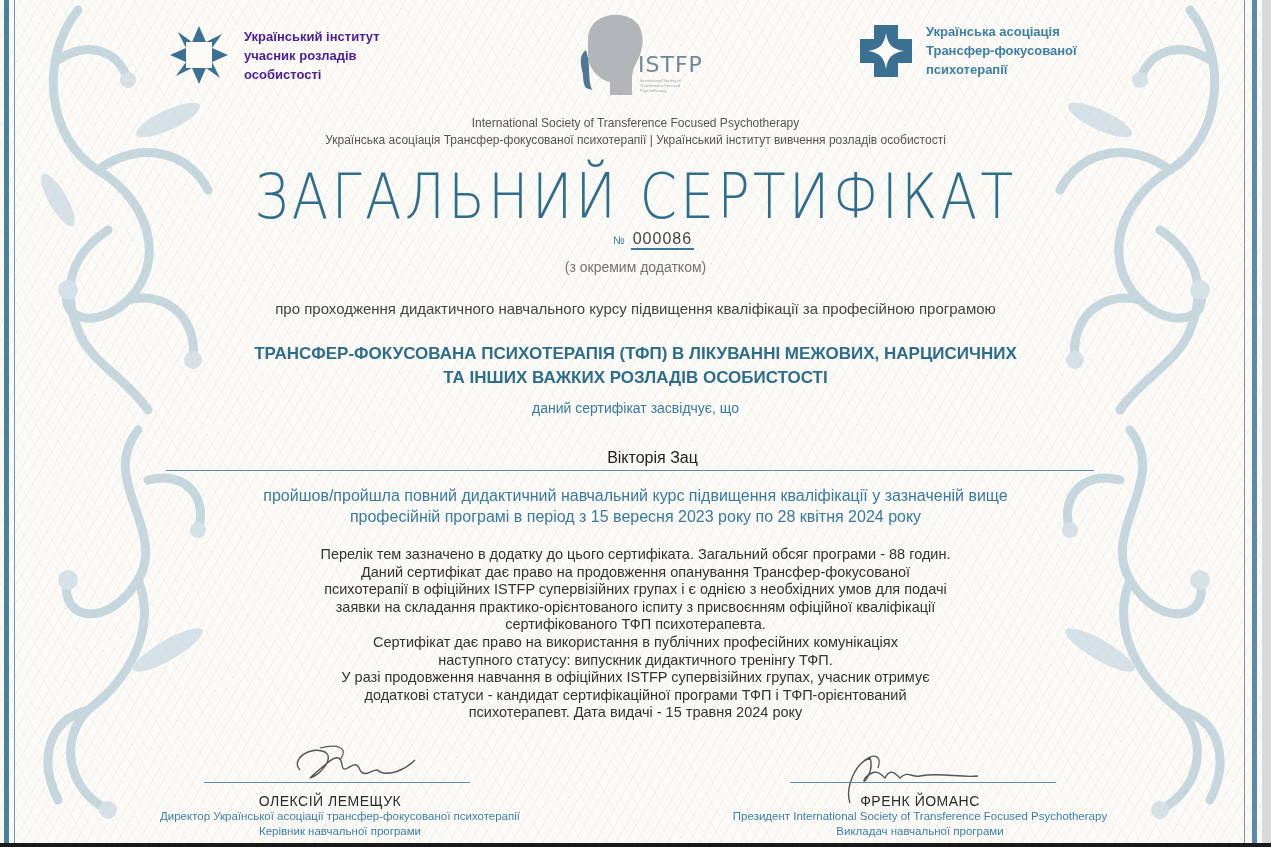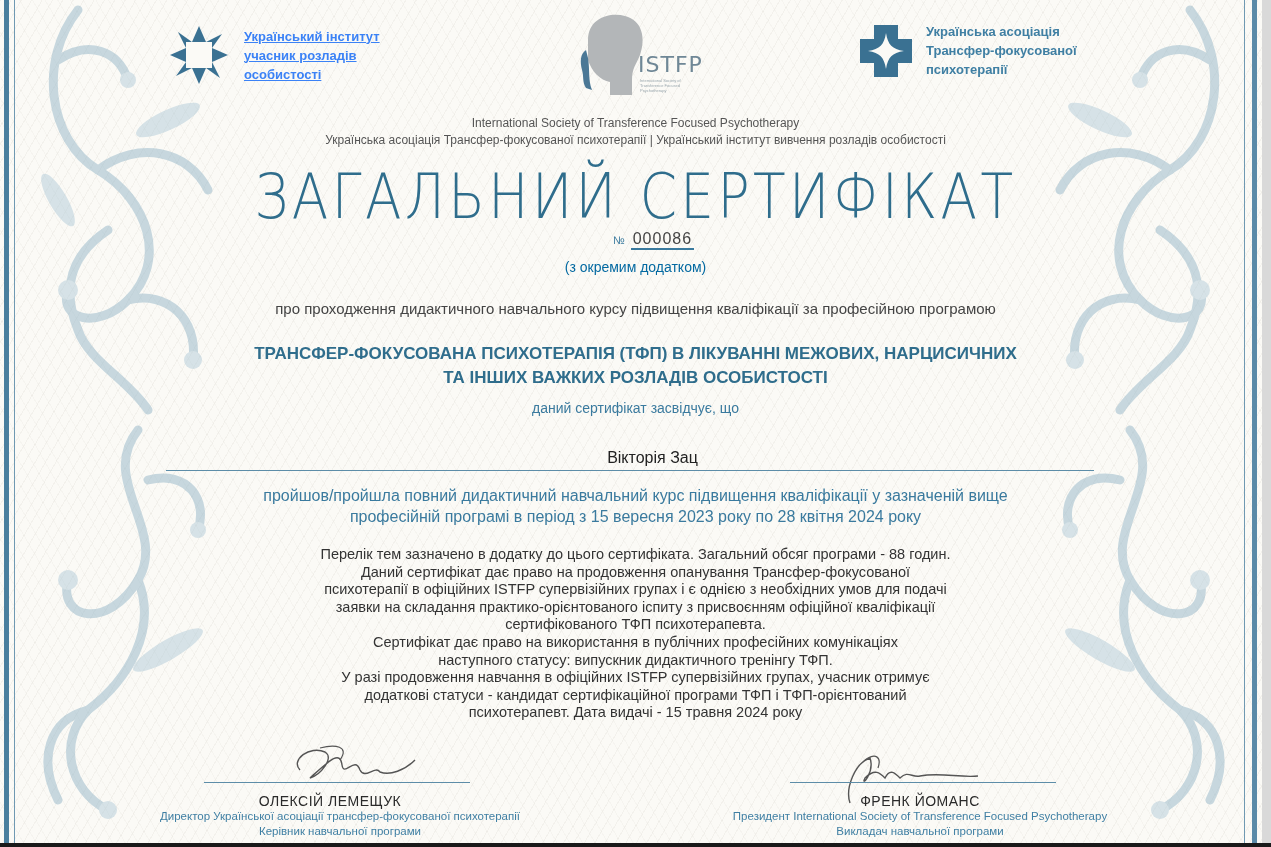--- a/index.html
+++ b/index.html
@@ -18,34 +18,34 @@
   .border-left-thick { position: absolute; left: 4px; top: 0; width: 5px; height: 847px; background: #4a7f9e; }
   .border-left-thin { position: absolute; left: 14px; top: 0; width: 1px; height: 847px; background: #6f99b2; }
   .border-right-thin { position: absolute; left: 1244px; top: 0; width: 1px; height: 847px; background: #6f99b2; }
   .border-right-thick { position: absolute; left: 1252px; top: 0; width: 5px; height: 847px; background: #5a8aa8; }
   .edge-right { position: absolute; left: 1262px; top: 0; width: 9px; height: 847px; background: #d9d9d9; }
   .bottom-bar { position: absolute; left: 0; top: 843px; width: 1271px; height: 4px; background: #1a1a1a; }
 
   .ornament { position: absolute; opacity: 0.55; }
 
   .logo-block { position: absolute; display: flex; align-items: center; }
-  .logo-text { color: #3b82f6; font-weight: bold; font-size: 13px; line-height: 19px; text-decoration: underline; }
+  .logo-text { color: #4c1d95; font-weight: bold; font-size: 13px; line-height: 19px; }
   .logo-text-right { color: #3f7fa3; font-size: 13px; line-height: 19px; font-weight: bold; }
 
   .center { position: absolute; left: 0; width: 1271px; text-align: center; }
   .org-line { color: #555; font-size: 12px; }
   .title {
     color: #2f6d8c; font-size: 62px; letter-spacing: 4px; font-weight: 300;
     font-family: "DejaVu Sans", sans-serif; transform: scaleX(0.86); transform-origin: center;
     -webkit-text-stroke: 0px;
   }
   .cert-no { color: #444; font-size: 16px; padding-left: 18px; }
   .cert-no .sign { font-size: 11px; color: #3a7a9e; margin-right: 6px; }
   .cert-no .num { border-bottom: 2px solid #3a7a9e; padding: 0 2px 1px; letter-spacing: 1px; }
-  .annex { color: #0369a1; font-size: 14px; }
+  .annex { color: #737373; font-size: 14px; }
   .lead { color: #444; font-size: 15px; }
   .program { color: #2f6d8c; font-size: 17px; font-weight: bold; line-height: 24px; }
   .certifies { color: #3a7a9e; font-size: 14px; }
   .name { color: #222; font-size: 16px; }
   .name-line { position: absolute; left: 166px; top: 470px; width: 928px; height: 1px; background: #5d8da8; }
   .completed { color: #3a7a9e; font-size: 16px; line-height: 21px; }
   .body-text { color: #333; font-size: 14.5px; line-height: 17.6px; }
 
   .sig-line { position: absolute; height: 1px; background: #5d8da8; }
   .sig-name { position: absolute; text-align: center; color: #2a2a2a; font-size: 14px; letter-spacing: 0.5px; }

